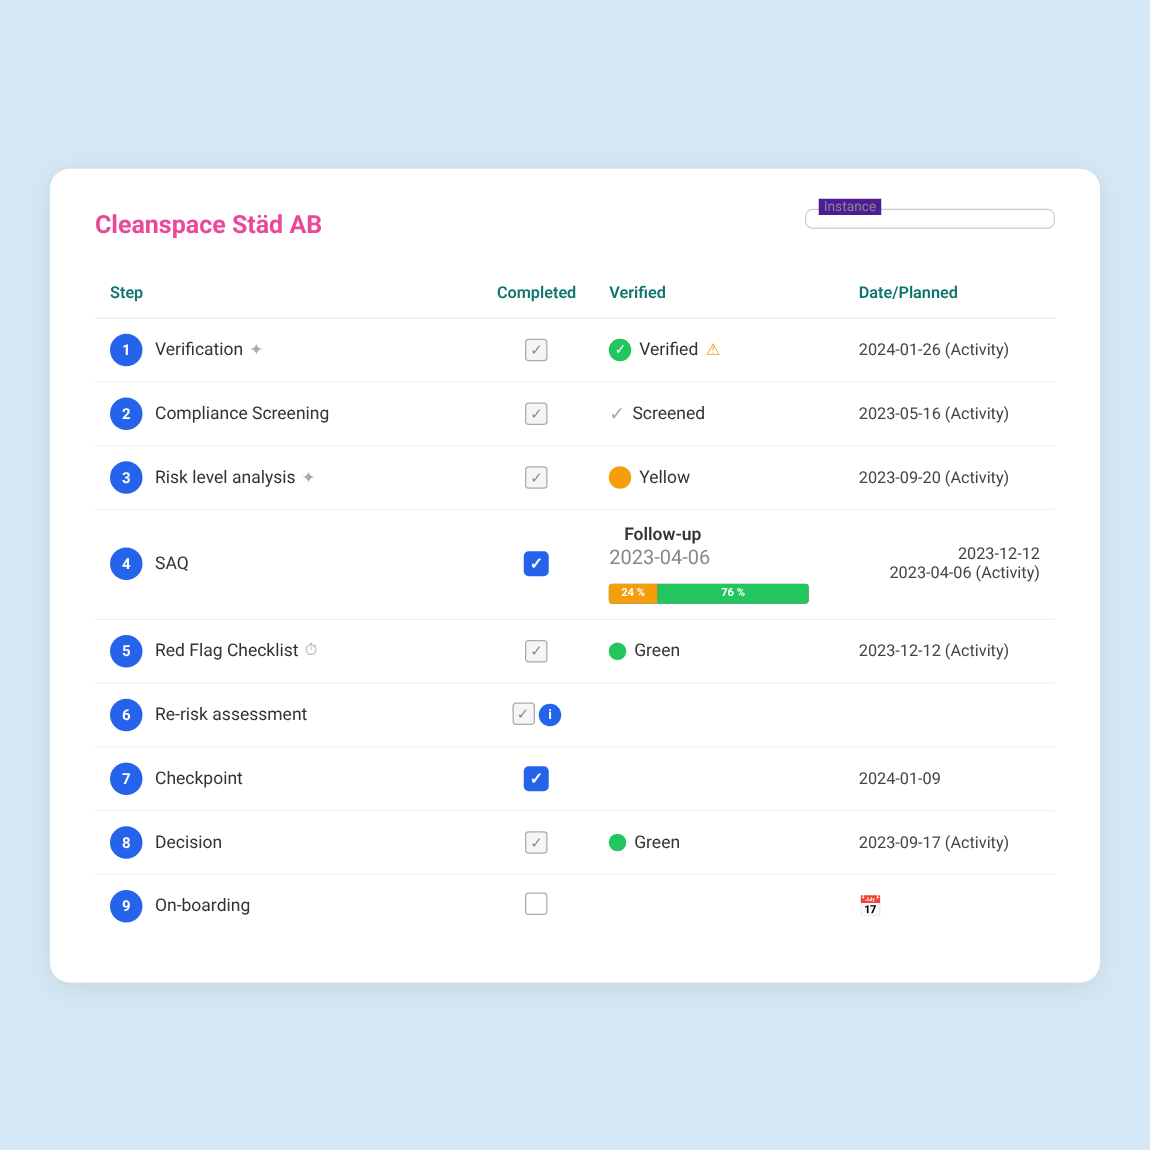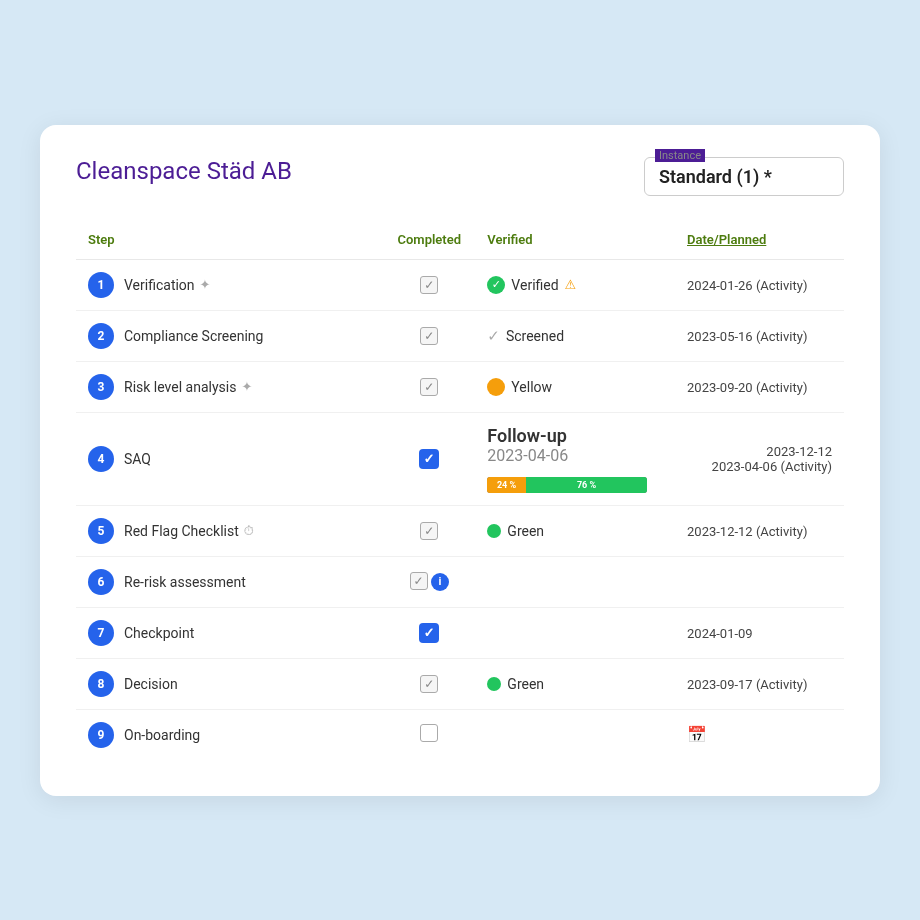--- a/index.html
+++ b/index.html
@@ -21,23 +21,23 @@
       position: relative;
       overflow: hidden;
     }
     .card-header {
       display: flex;
       align-items: flex-start;
       justify-content: space-between;
       margin-bottom: 28px;
     }
     .company-title {
-      font-size: 24px;
-      font-weight: 400;
-      color: #4c1d95;
+      font-size: 20px;
+      font-weight: 700;
+      color: #ec4899;
     }
     .instance-box {
       border: 1px solid #ccc;
       border-radius: 6px;
       padding: 6px 14px 8px 14px;
       min-width: 200px;
       position: relative;
     }
     .instance-label {
       position: absolute;
@@ -55,28 +55,28 @@
       margin-top: 2px;
     }
     table {
       width: 100%;
       border-collapse: collapse;
     }
     thead th {
       text-align: left;
       font-size: 13px;
       font-weight: 600;
-      color: #4d7c0f;
+      color: #0f766e;
       padding: 8px 12px 12px 12px;
       border-bottom: 1px solid #e8e8e8;
     }
     thead th.col-step { width: 40%; }
     thead th.col-completed { width: 12%; text-align: center; }
     thead th.col-activity { width: 26%; }
-    thead th.col-date { width: 22%; text-decoration: underline; }
+    thead th.col-date { width: 22%; }
     tbody tr {
       border-bottom: 1px solid #f0f0f0;
     }
     tbody tr:last-child { border-bottom: none; }
     tbody td {
       padding: 12px 12px;
       vertical-align: middle;
       font-size: 14px;
       color: #333;
     }
@@ -186,21 +186,21 @@
     }
     .warn-icon {
       color: #f59e0b;
       font-size: 13px;
     }
     .screened-check {
       color: #aaa;
       font-size: 15px;
     }
     .followup-cell {}
-    .followup-label { font-size: 18px; font-weight: 600; color: #333; }
+    .followup-label { font-size: 14px; font-weight: 600; color: #333; margin-left: 12px; }
     .followup-date { font-size: 16px; color: #888; margin-bottom: 12px; }
     .progress-bar-bg {
       width: 160px;
       height: 16px;
       border-radius: 3px;
       background: #737373;
       display: flex;
       overflow: hidden;
     }
     .progress-orange {
@@ -247,21 +247,20 @@
     }
   </style>
 </head>
 <body>
 
 <div class="card">
   <div class="card-header">
     <div class="company-title">Cleanspace Städ AB</div>
     <div class="instance-box">
       <span class="instance-label">Instance</span>
-      <div class="instance-value">Standard (1) *</div>
     </div>
   </div>
 
   <table>
     <thead>
       <tr>
         <th class="col-step">Step</th>
         <th class="col-completed">Completed</th>
         <th class="col-activity">Verified</th>
         <th class="col-date">Date/Planned</th>

